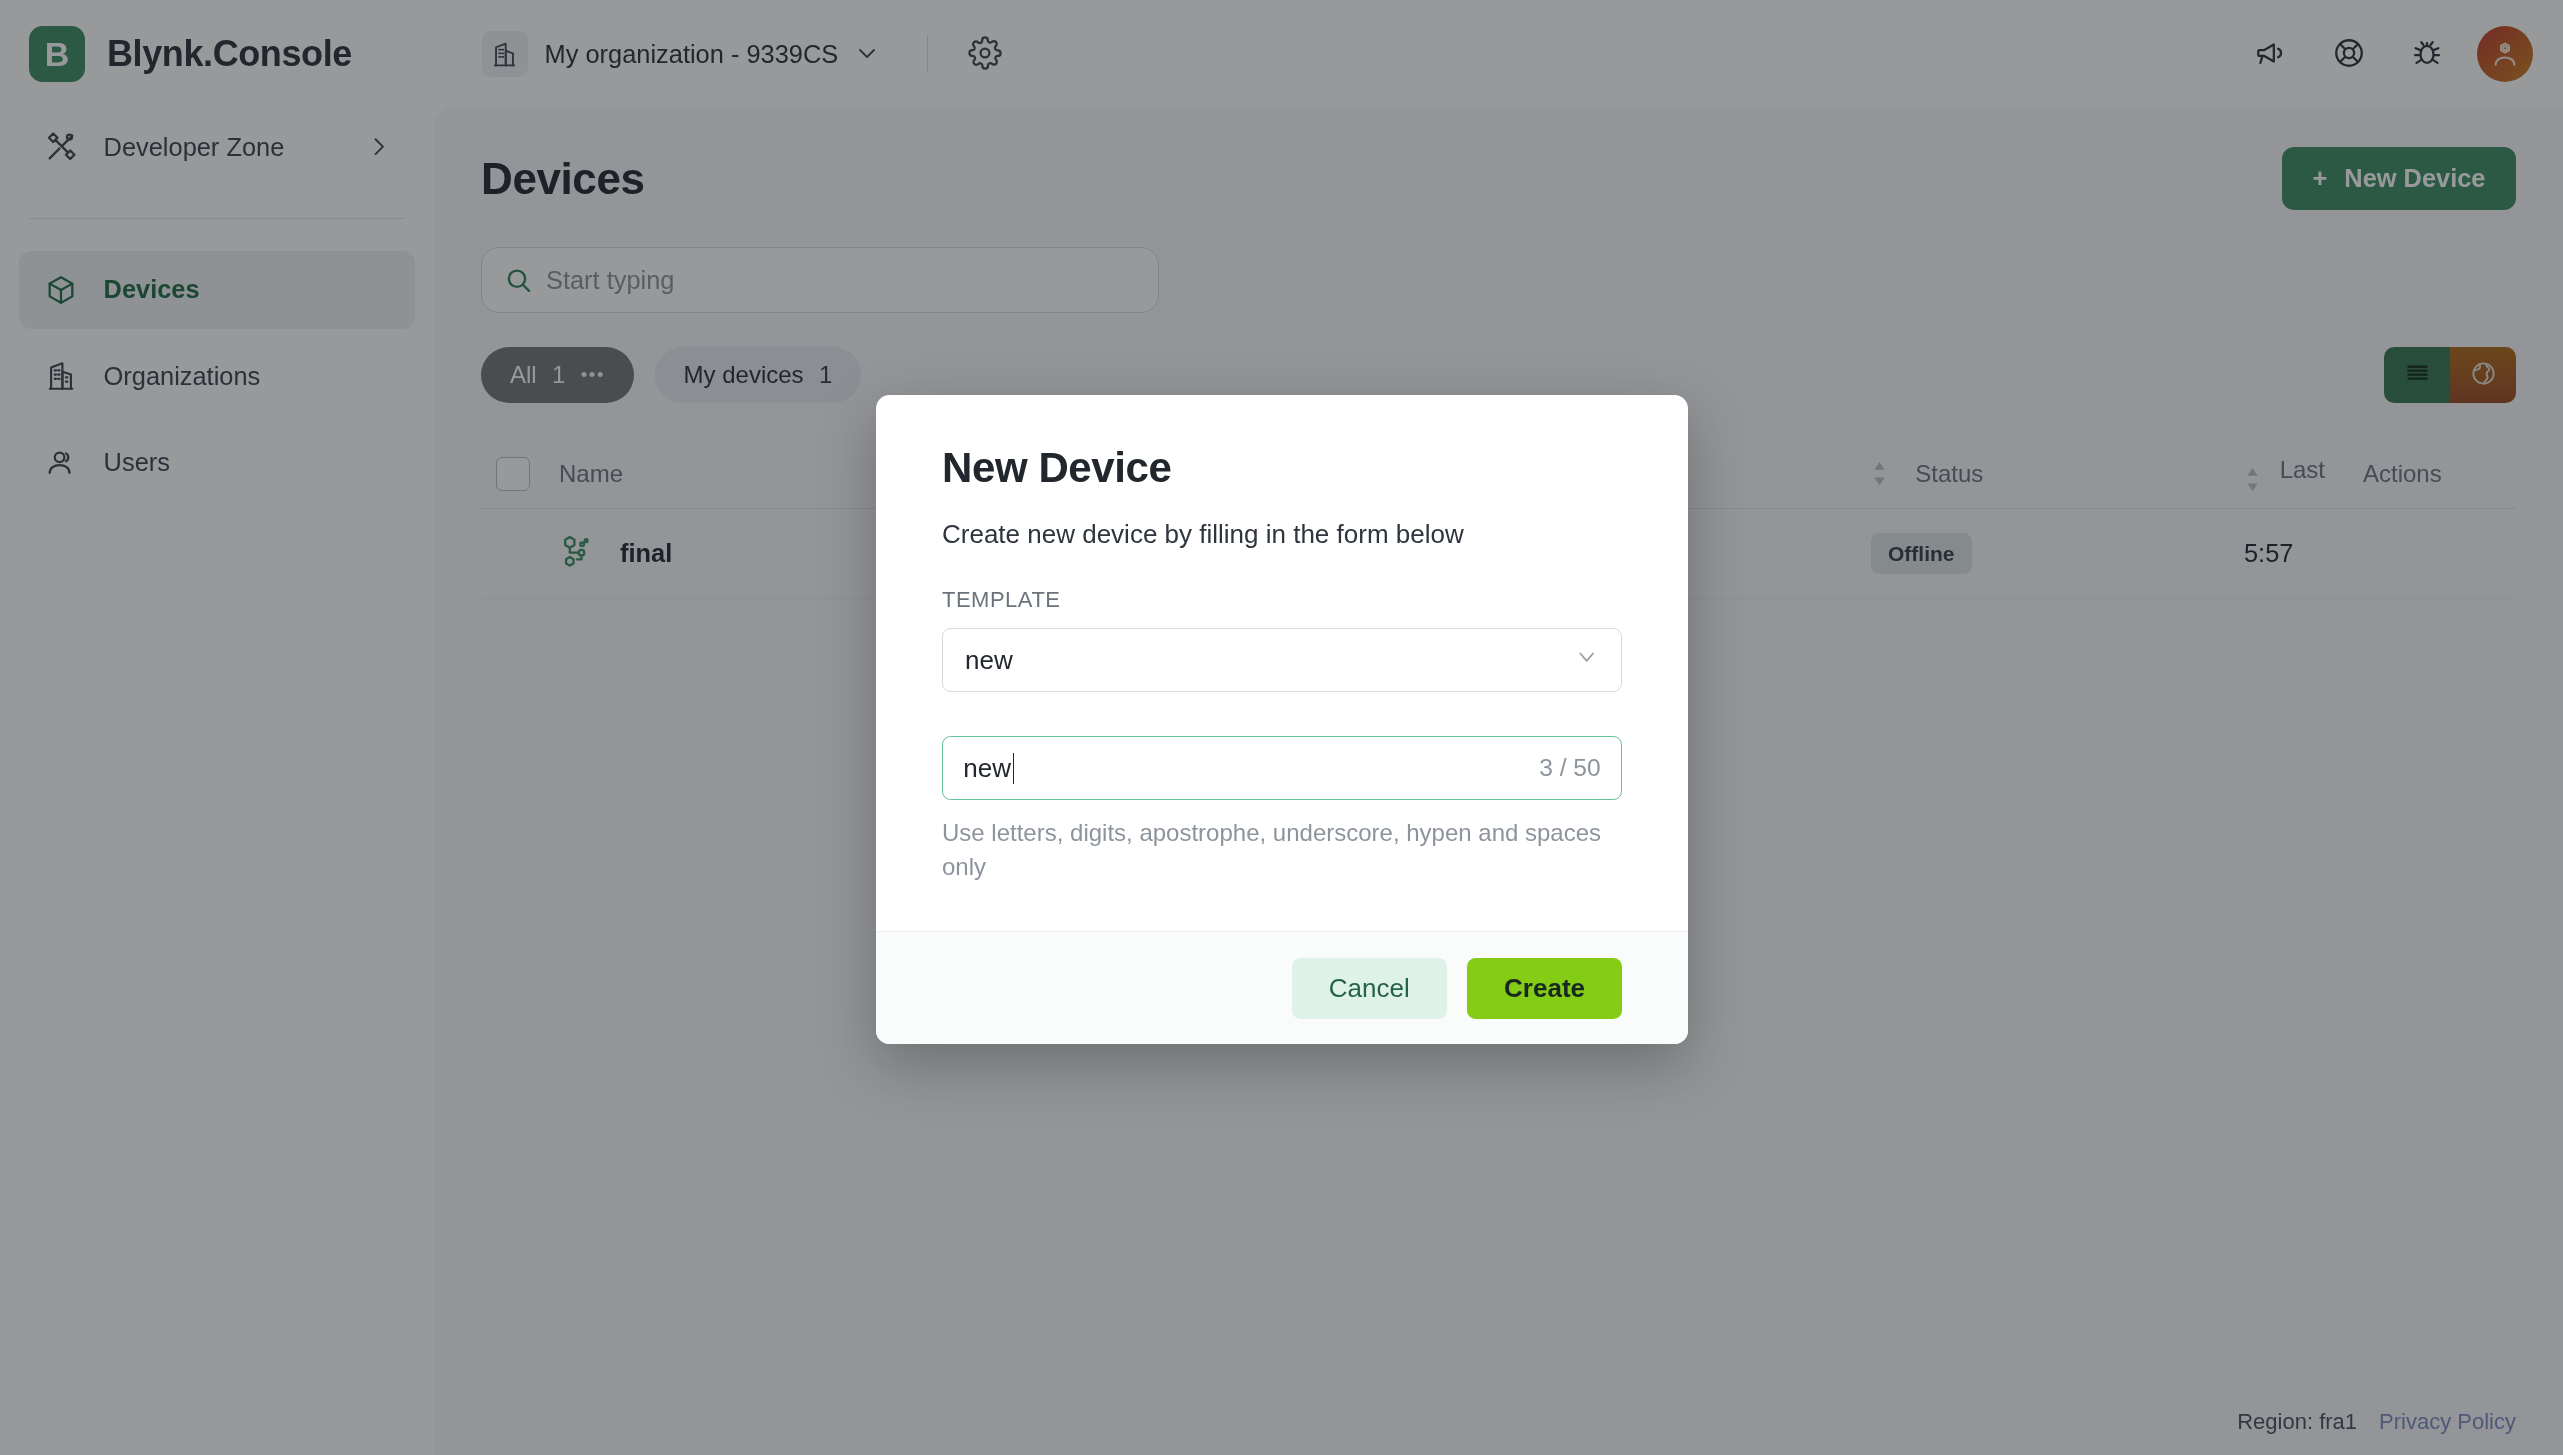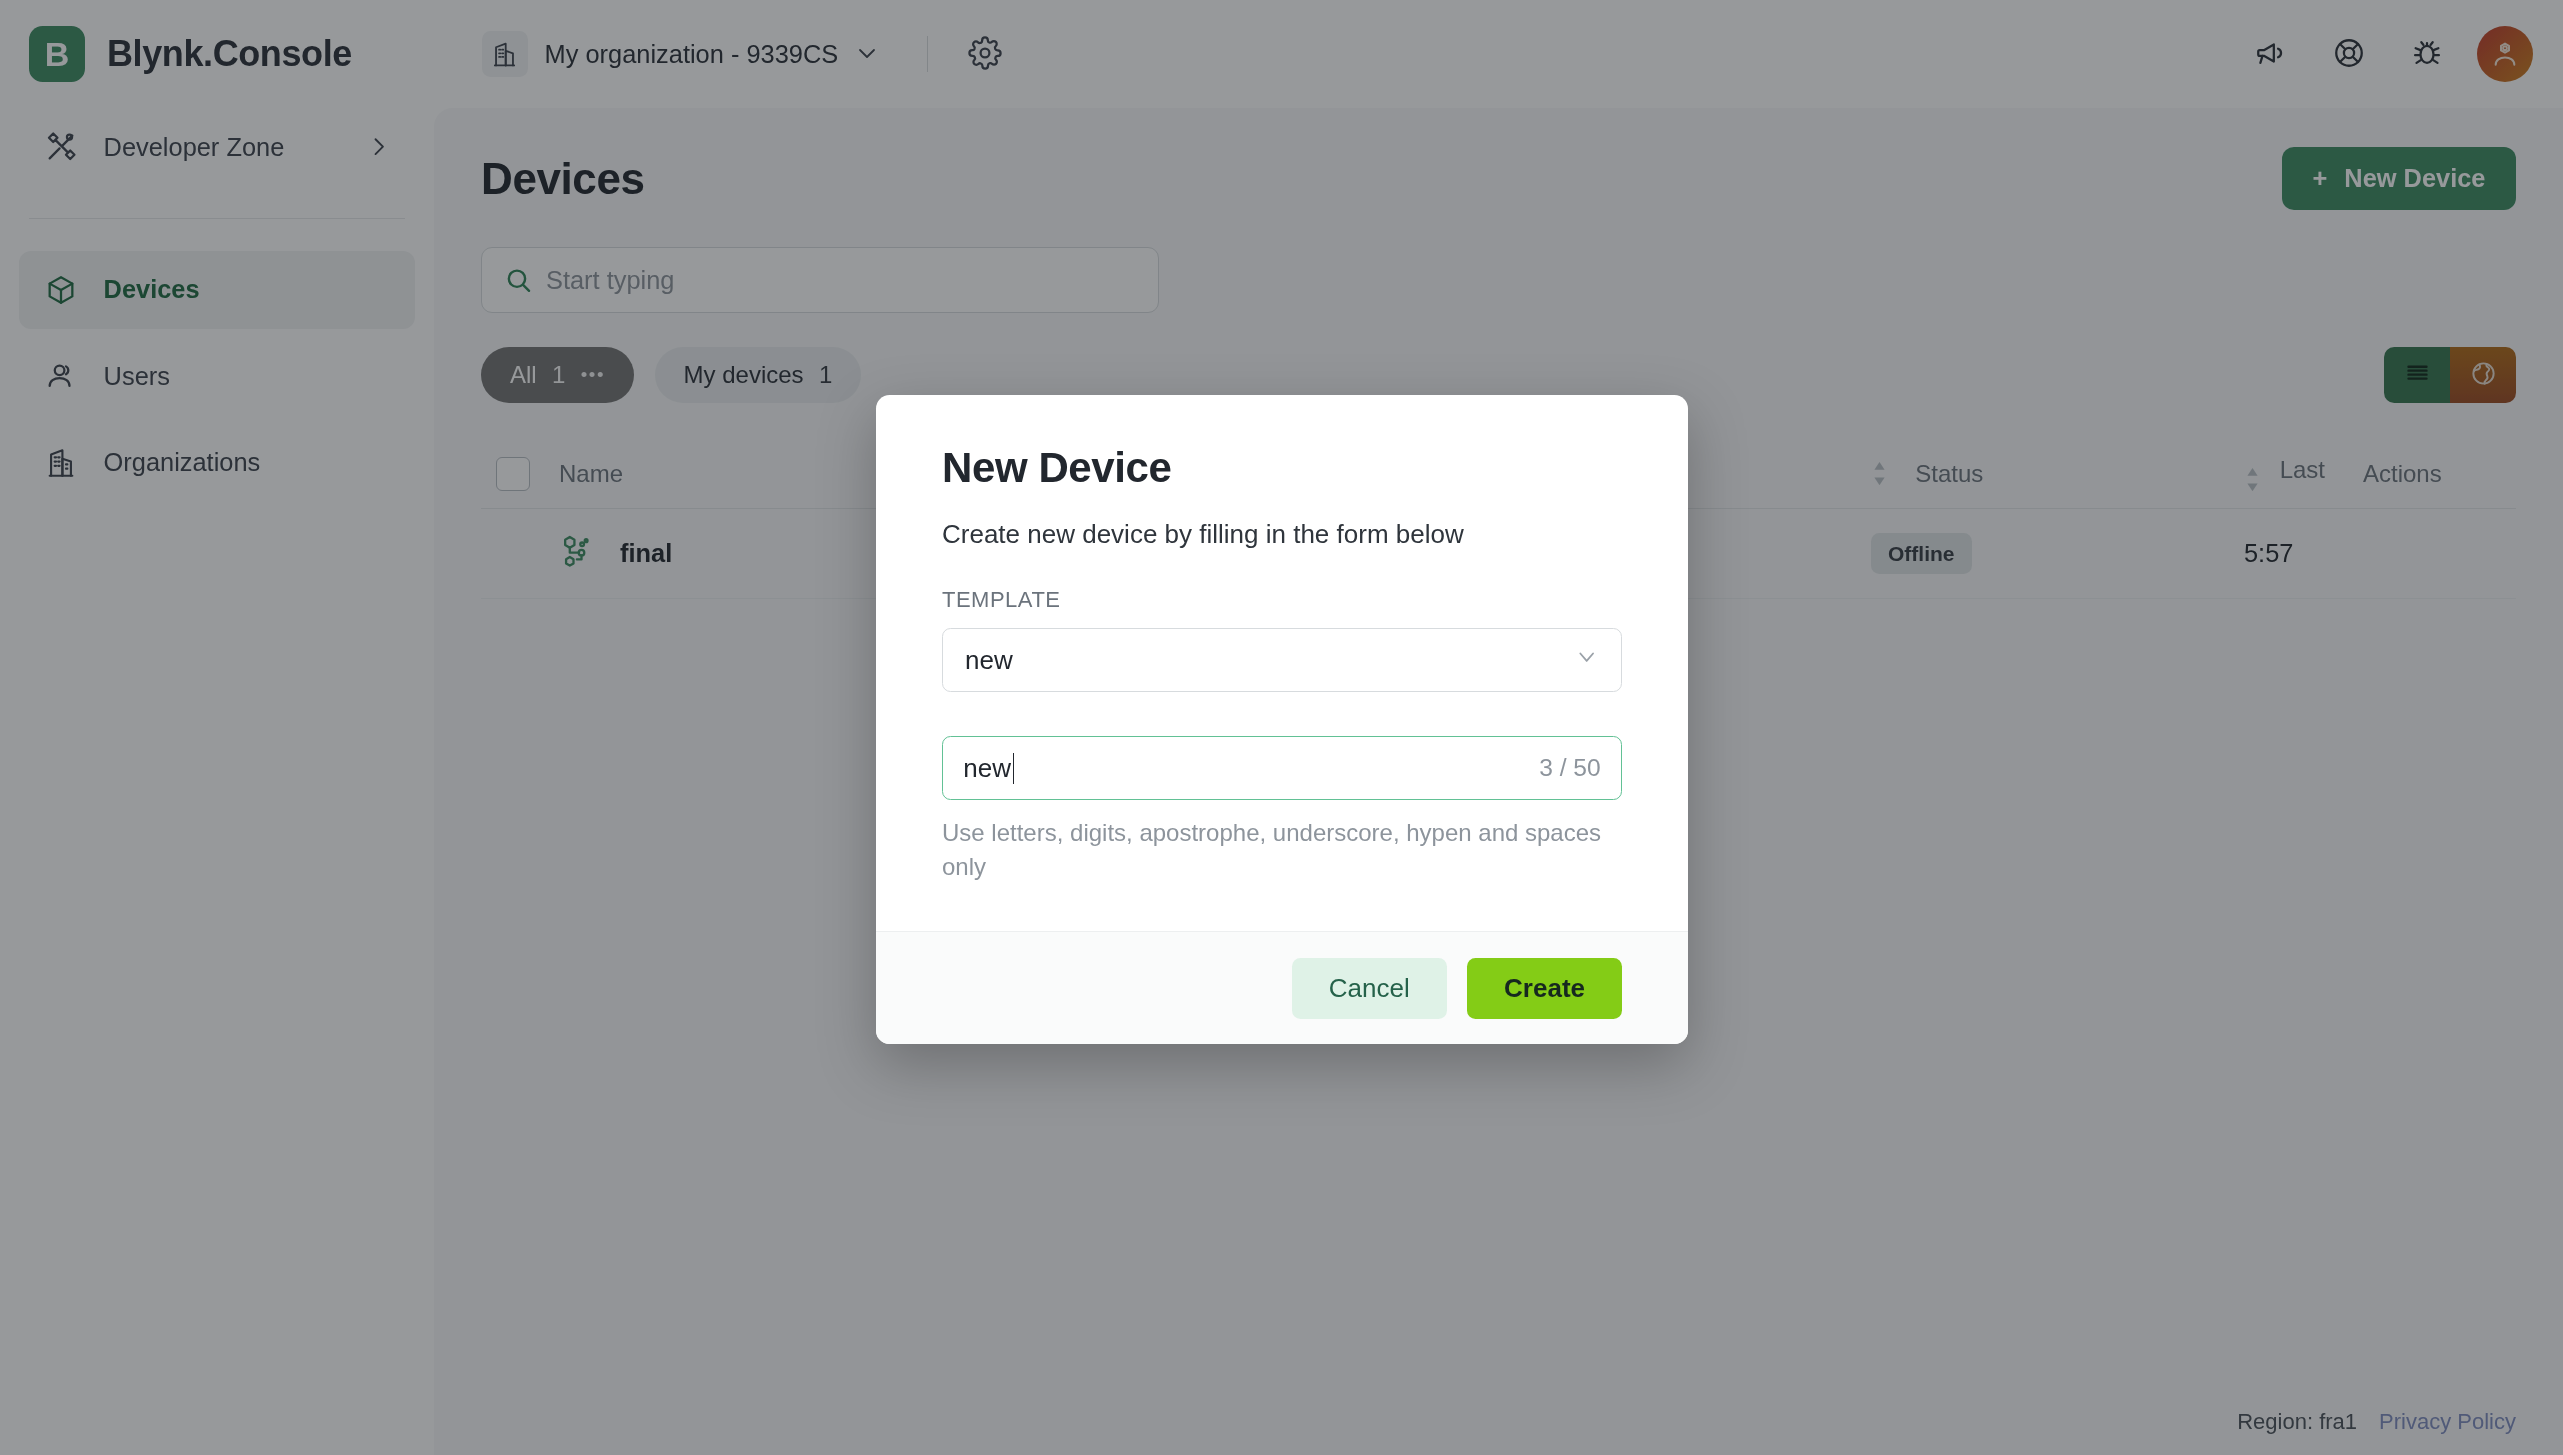--- a/index.html
+++ b/index.html
@@ -146,21 +146,21 @@
   }
 
   .search-wrap {
     position: relative;
     width: 678px;
     margin-bottom: 34px;
   }
   .search-input {
     width: 100%; height: 66px;
     border: 0.8px solid #d7dbde;
-    border-radius: 11px;
+    border-radius: 18px;
     background: #ffffff;
     padding: 0 20.3px 0 64px;
     font-size: 25.4px; color: #2b3139;
     font-family: inherit;
     outline: none;
   }
   .search-input::placeholder { color: #8d949c; }
   .search-icon {
     position: absolute; left: 22px; top: 50%;
     transform: translateY(-50%);
@@ -344,39 +344,39 @@
             <path d="M12 3l8 4.5v9L12 21l-8-4.5v-9z"></path>
               <path d="M4 7.5l8 4.5 8-4.5"></path>
               <path d="M12 12v9"></path>
           </svg>
         </span>
         <span>Devices</span>
       </div>
 
       <div class="nav-item">
         <span class="nav-icon">
-          <svg width="34" height="34" viewBox="0 0 24 24" fill="none" stroke="#3c434d" stroke-width="1.6" stroke-linecap="round" stroke-linejoin="round">
-            <circle cx="11" cy="8" r="3.4"></circle>
-              <path d="M4 19c0-3.4 3.1-5.5 7-5.5s7 2.1 7 5.5"></path>
-            <path d="M15.5 5.2a3.2 3.2 0 0 1 0 5.6"></path>
-          </svg>
-        </span>
-        <span>Users</span>
-      </div>
-
-      <div class="nav-item">
-        <span class="nav-icon">
           <svg width="34" height="34" viewBox="0 0 24 24" fill="none" stroke="#3c434d" stroke-width="1.5" stroke-linecap="round" stroke-linejoin="round">
             <path d="M5 21V6l8-3v18"></path>
               <path d="M13 21V9l6 2v10"></path>
               <path d="M4 21h16"></path>
             <path d="M7.5 8h1M7.5 11h1M7.5 14h1M10 8h1M10 11h1M10 14h1M15.5 13h1M15.5 16h1"></path>
           </svg>
         </span>
         <span>Organizations</span>
+      </div>
+
+      <div class="nav-item">
+        <span class="nav-icon">
+          <svg width="34" height="34" viewBox="0 0 24 24" fill="none" stroke="#3c434d" stroke-width="1.6" stroke-linecap="round" stroke-linejoin="round">
+            <circle cx="11" cy="8" r="3.4"></circle>
+              <path d="M4 19c0-3.4 3.1-5.5 7-5.5s7 2.1 7 5.5"></path>
+            <path d="M15.5 5.2a3.2 3.2 0 0 1 0 5.6"></path>
+          </svg>
+        </span>
+        <span>Users</span>
       </div>
 
     </div>
   </aside>
 
   <section class="main">
 
     <div class="topbar">
       <div class="org-chip">
         <span class="org-icon-box">

